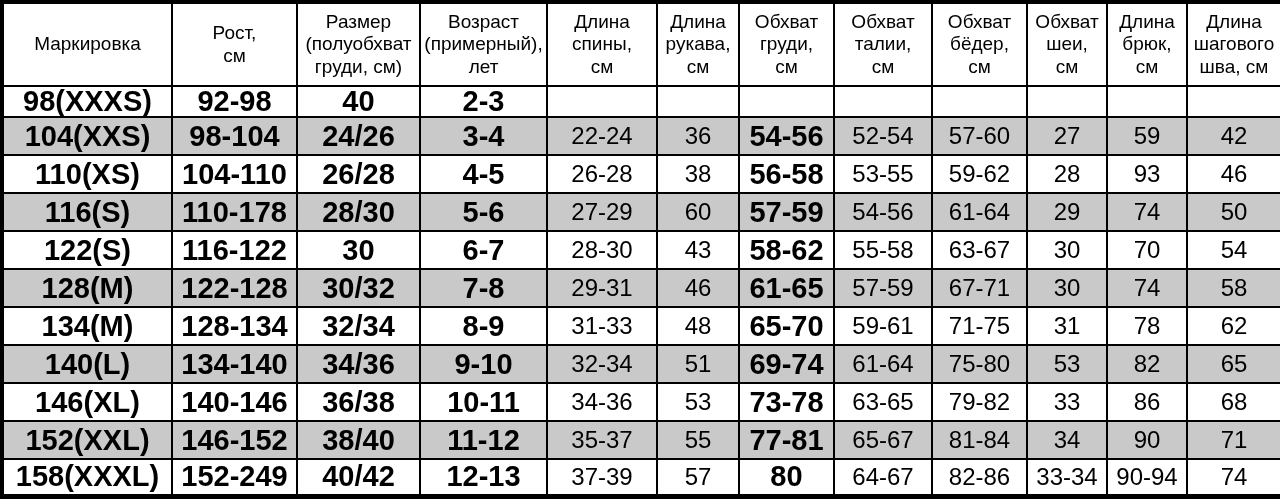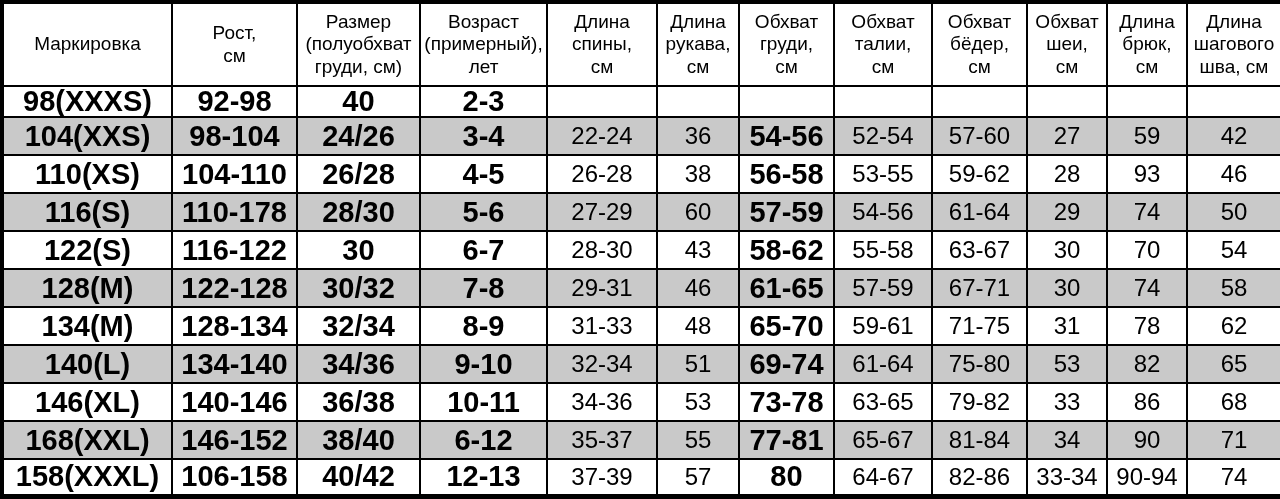--- a/index.html
+++ b/index.html
@@ -244,36 +244,36 @@
           <td>34-36</td>
           <td>53</td>
           <td>73-78</td>
           <td>63-65</td>
           <td>79-82</td>
           <td>33</td>
           <td>86</td>
           <td>68</td>
         </tr>
         <tr>
-          <td>168(XXL)</td>
+          <td>152(XXL)</td>
           <td>146-152</td>
           <td>38/40</td>
-          <td>6-12</td>
+          <td>11-12</td>
           <td>35-37</td>
           <td>55</td>
           <td>77-81</td>
           <td>65-67</td>
           <td>81-84</td>
           <td>34</td>
           <td>90</td>
           <td>71</td>
         </tr>
         <tr>
           <td>158(XXXL)</td>
-          <td>106-158</td>
+          <td>152-249</td>
           <td>40/42</td>
           <td>12-13</td>
           <td>37-39</td>
           <td>57</td>
           <td>80</td>
           <td>64-67</td>
           <td>82-86</td>
           <td>33-34</td>
           <td>90-94</td>
           <td>74</td>

